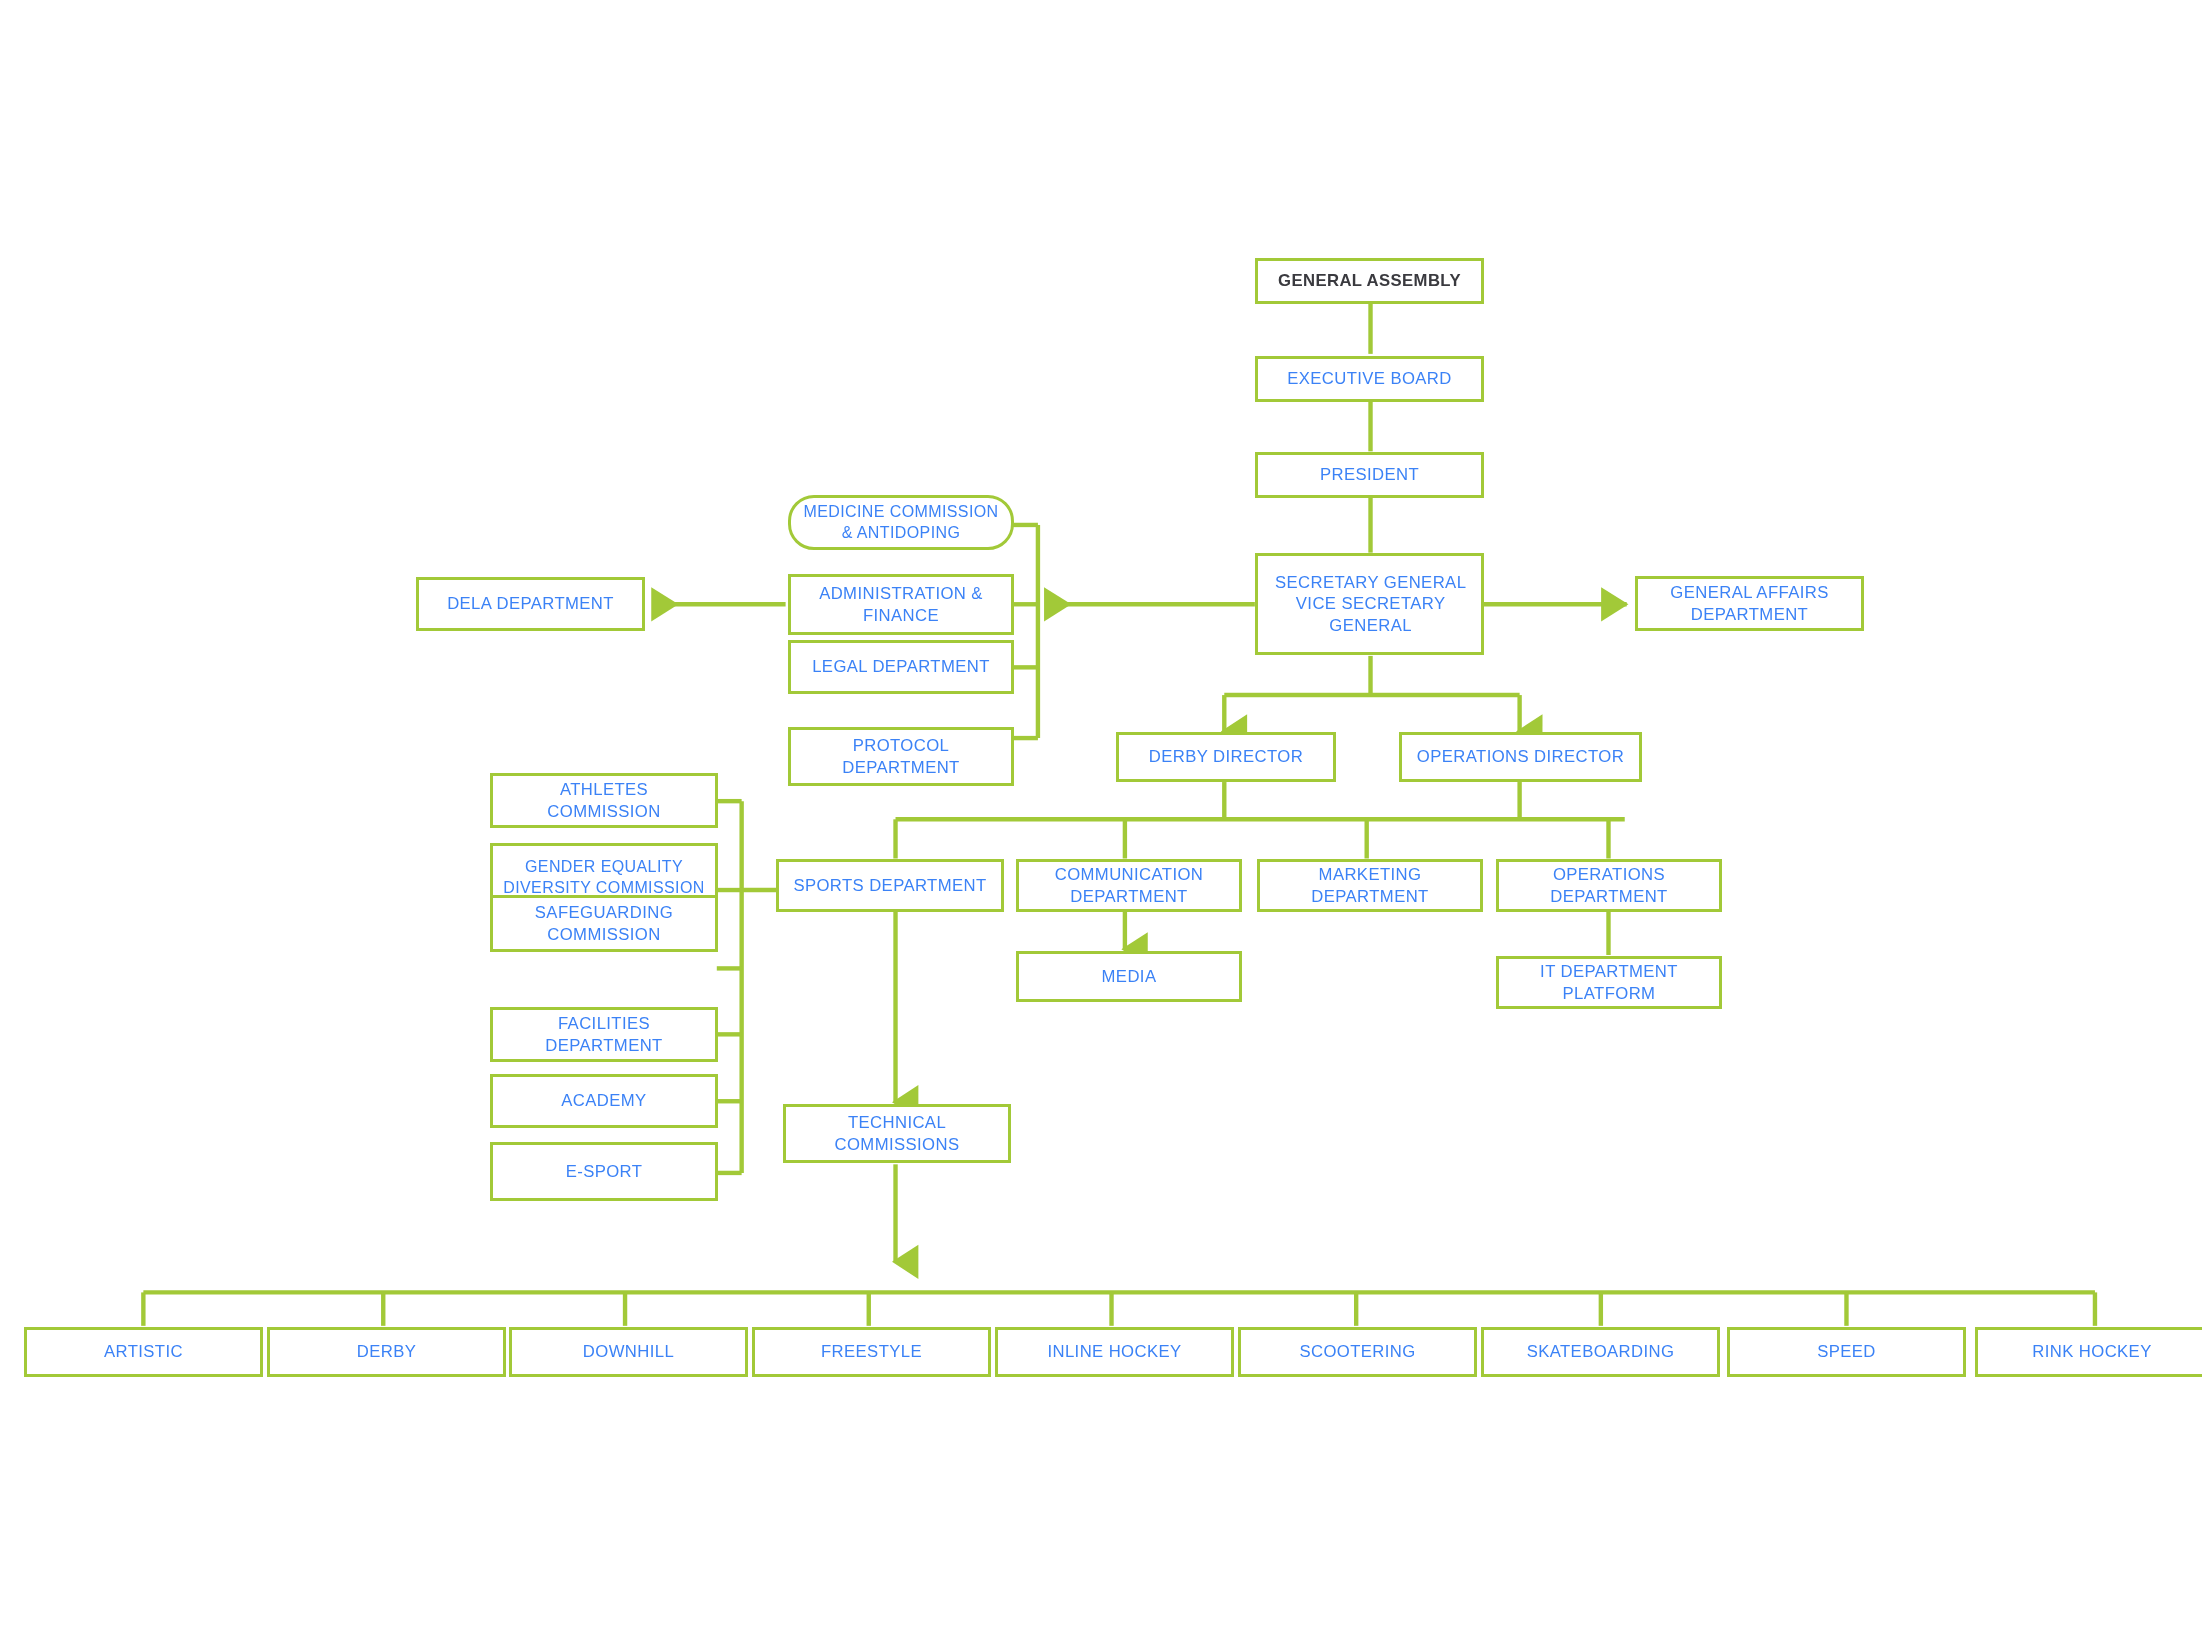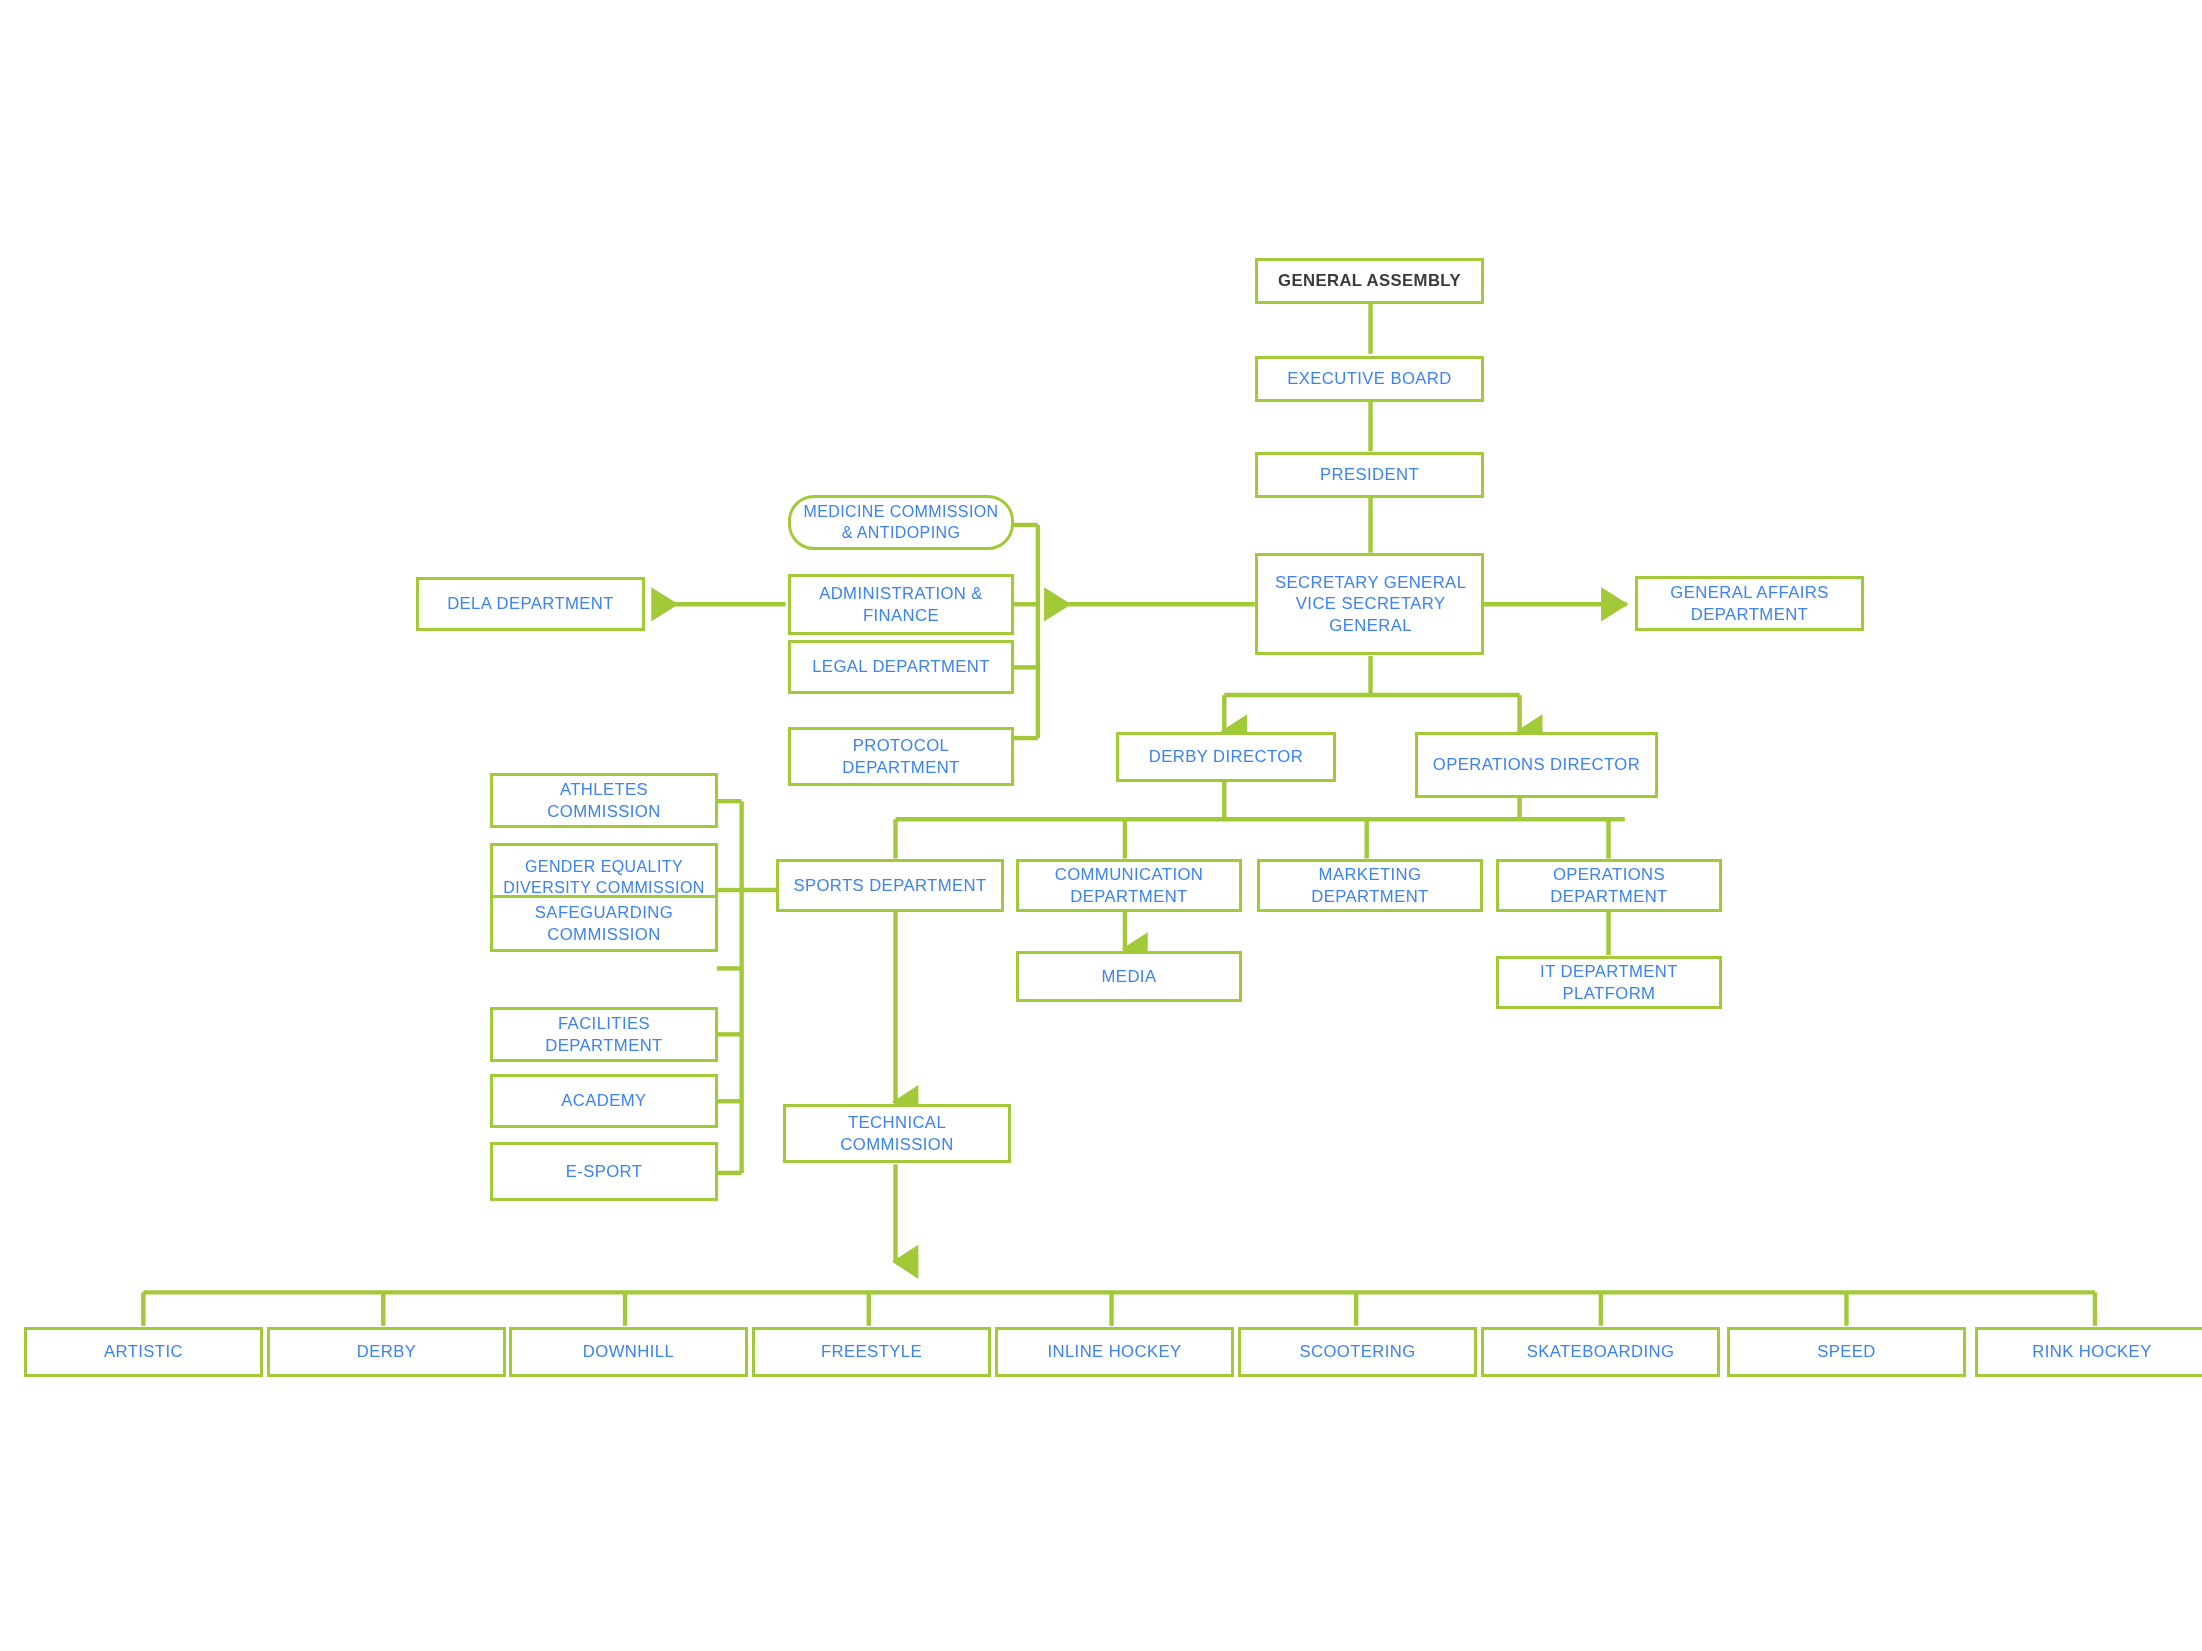--- a/index.html
+++ b/index.html
@@ -178,21 +178,21 @@
   </div>
 
   <div class="node" style="left:416px; top:577px; width:229px; height:54px;">
     <span class="lbl">DELA DEPARTMENT</span>
   </div>
 
   <div class="node" style="left:1116px; top:732px; width:220px; height:50px;">
     <span class="lbl">DERBY DIRECTOR</span>
   </div>
 
-  <div class="node" style="left:1399px; top:732px; width:243px; height:66px;margin-left:16px;">
+  <div class="node" style="left:1399px; top:732px; width:243px; height:50px;">
     <span class="lbl">OPERATIONS DIRECTOR</span>
   </div>
 
   <div class="node" style="left:776px; top:859px; width:228px; height:53px;">
     <span class="lbl">SPORTS DEPARTMENT</span>
   </div>
 
   <div class="node" style="left:1016px; top:859px; width:226px; height:53px;">
     <span class="lbl">COMMUNICATION
 DEPARTMENT</span>
@@ -240,21 +240,21 @@
   <div class="node" style="left:490px; top:1074px; width:228px; height:54px;">
     <span class="lbl">ACADEMY</span>
   </div>
 
   <div class="node" style="left:490px; top:1142px; width:228px; height:59px;">
     <span class="lbl">E-SPORT</span>
   </div>
 
   <div class="node" style="left:783px; top:1104px; width:228px; height:59px;">
     <span class="lbl">TECHNICAL
-COMMISSION</span>
+COMMISSIONS</span>
   </div>
 
   <div class="node" style="left:24px; top:1327px; width:239px; height:50px;">
     <span class="lbl">ARTISTIC</span>
   </div>
 
   <div class="node" style="left:267px; top:1327px; width:239px; height:50px;">
     <span class="lbl">DERBY</span>
   </div>
 

